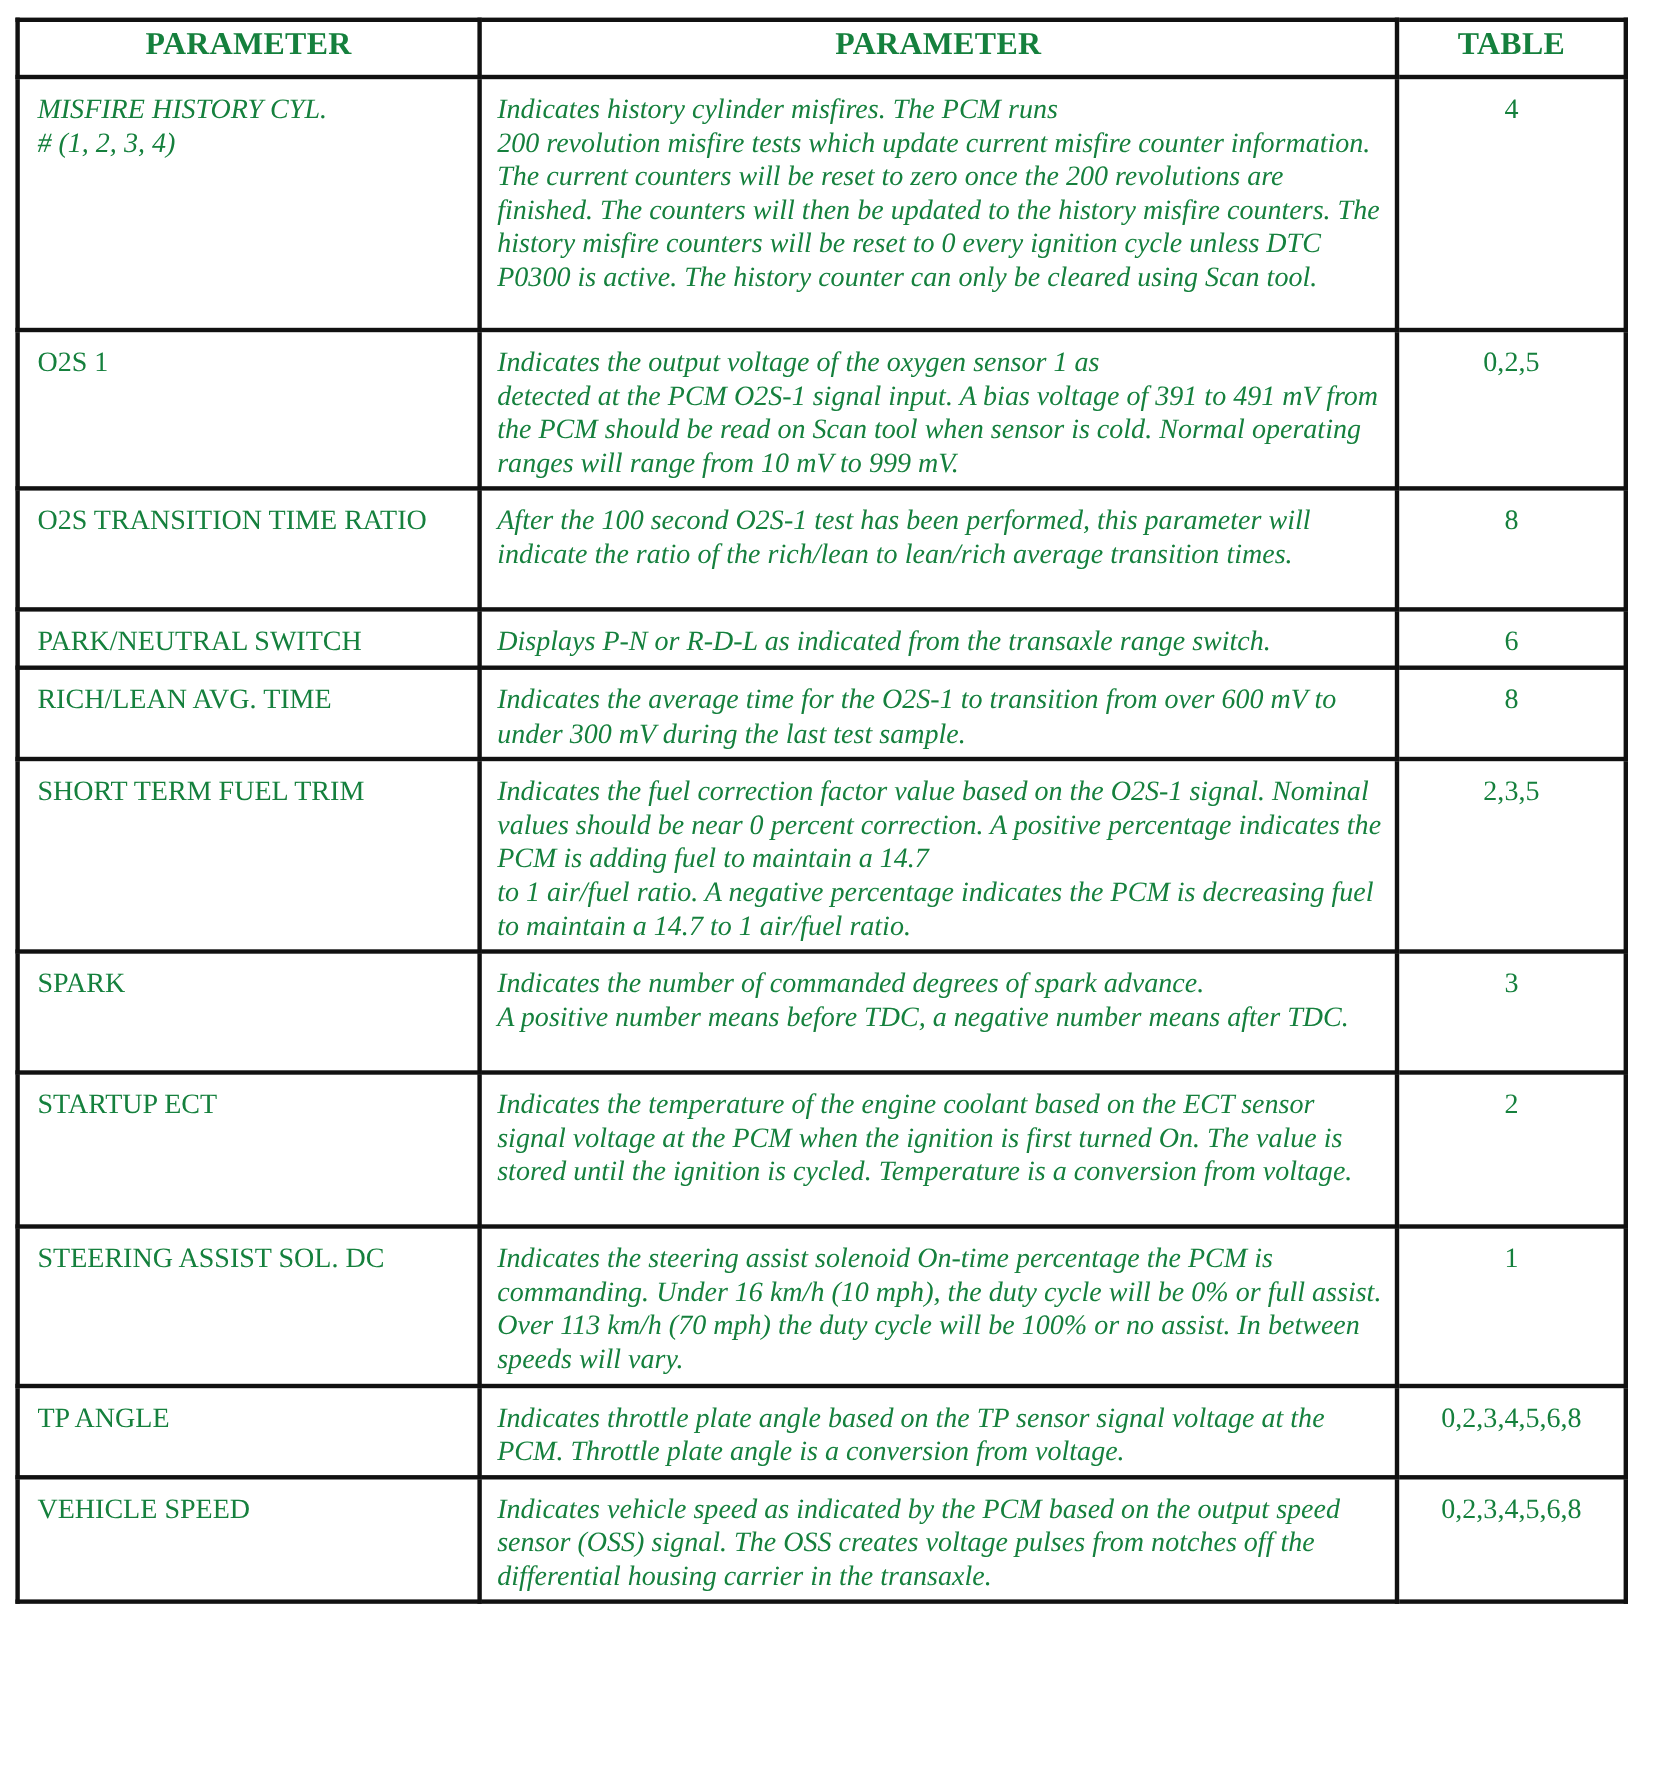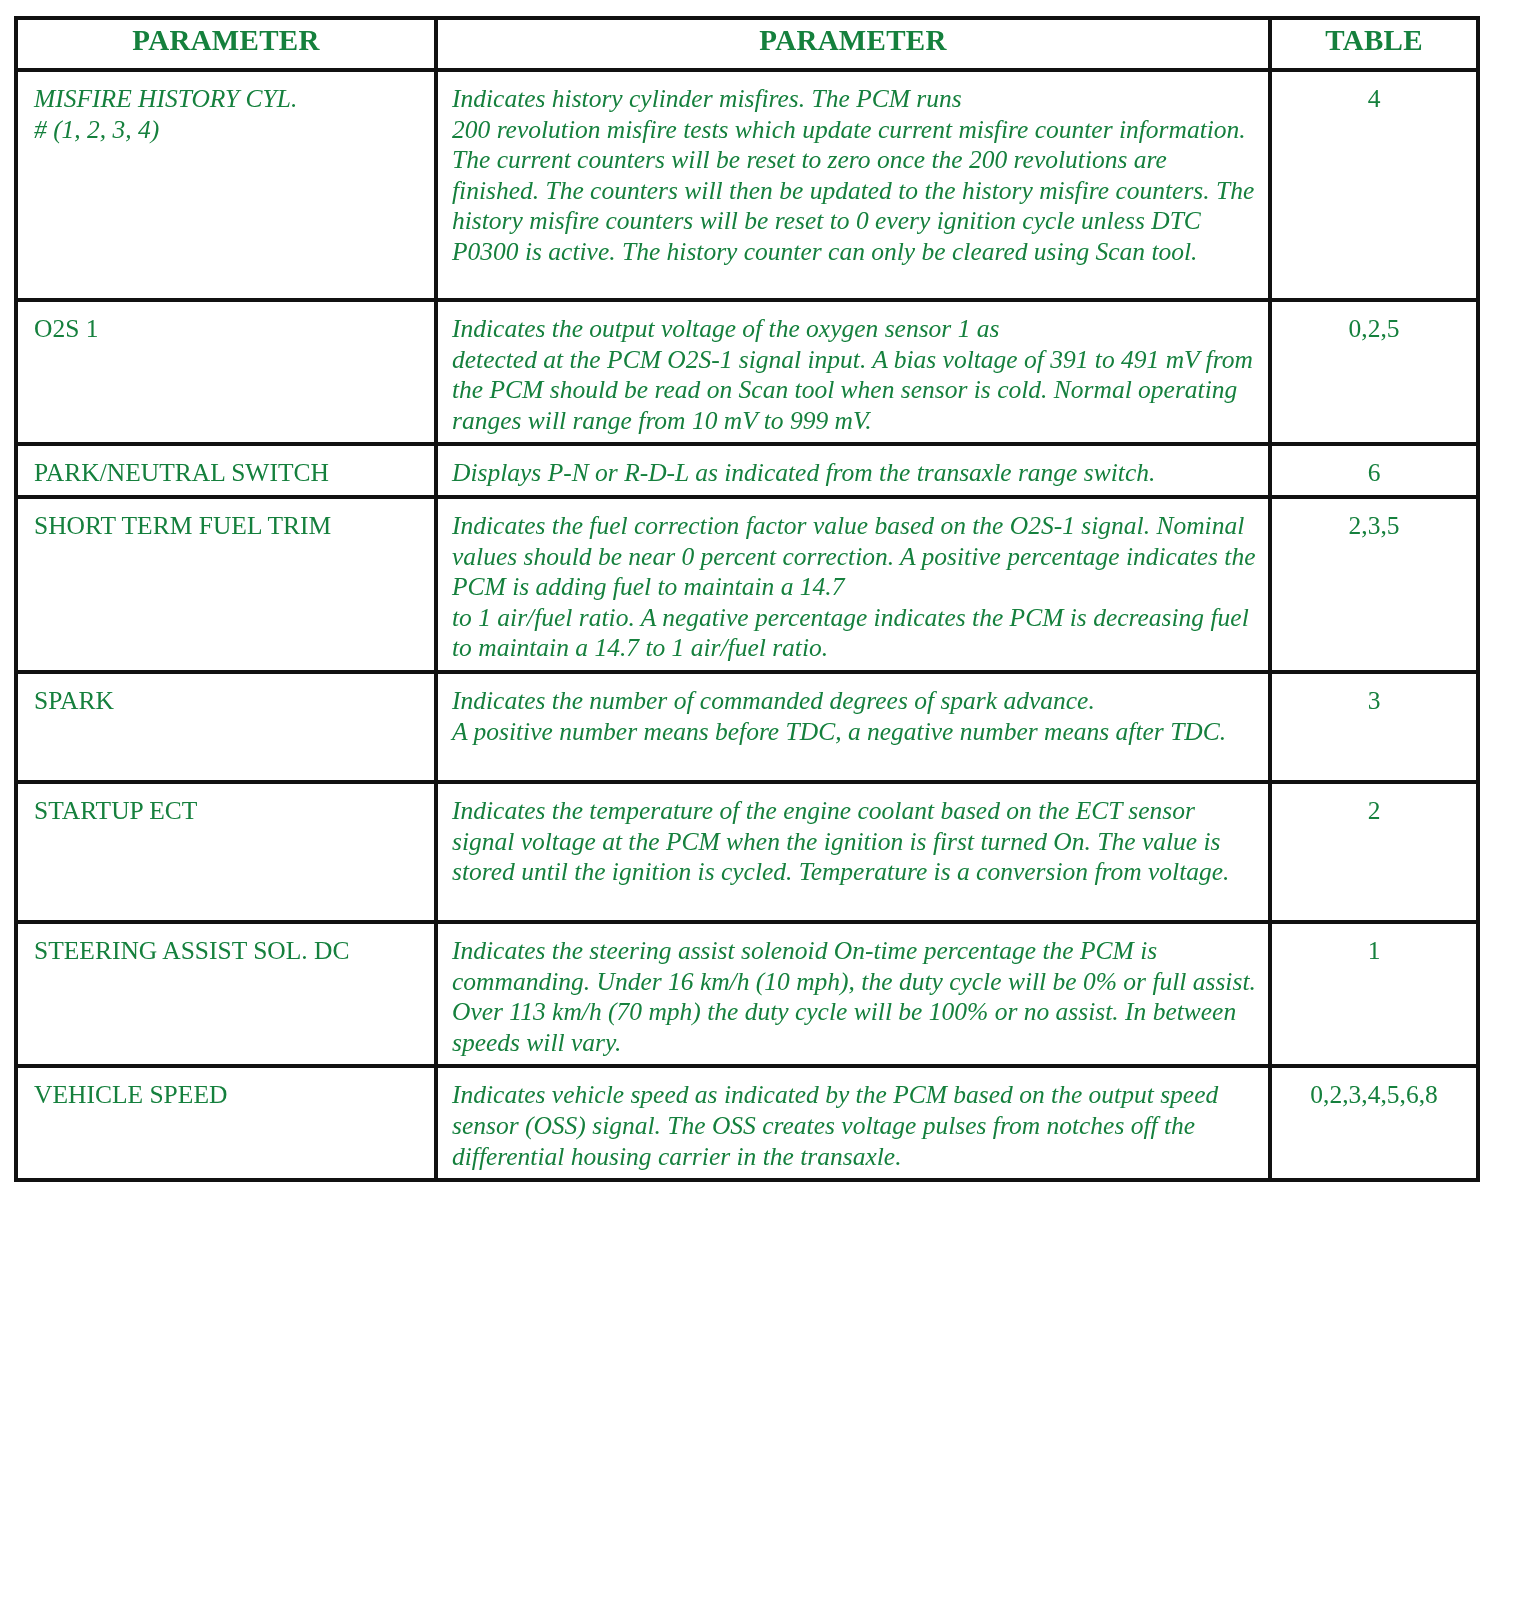--- a/index.html
+++ b/index.html
@@ -60,24 +60,34 @@
       <td class="def">Indicates history cylinder misfires. The PCM runs
 200 revolution misfire tests which update current misfire counter information. The current counters will be reset to zero once the 200 revolutions are finished. The counters will then be updated to the history misfire counters. The history misfire counters will be reset to 0 every ignition cycle unless DTC P0300 is active. The history counter can only be cleared using Scan tool.</td>
       <td class="tbl">4</td>
     </tr>
     <tr style="height:142px">
       <td class="param">O2S 1</td>
       <td class="def">Indicates the output voltage of the oxygen sensor 1 as
 detected at the PCM O2S-1 signal input. A bias voltage of 391 to 491 mV from the PCM should be read on Scan tool when sensor is cold. Normal operating ranges will range from 10 mV to 999 mV.</td>
       <td class="tbl">0,2,5</td>
     </tr>
+    <tr style="height:110px">
+      <td class="param">O2S TRANSITION TIME RATIO</td>
+      <td class="def">After the 100 second O2S-1 test has been performed, this parameter will indicate the ratio of the rich/lean to lean/rich average transition times.</td>
+      <td class="tbl">8</td>
+    </tr>
     <tr style="height:46px">
       <td class="param">PARK/NEUTRAL SWITCH</td>
       <td class="def">Displays P-N or R-D-L as indicated from the transaxle range switch.</td>
       <td class="tbl">6</td>
+    </tr>
+    <tr style="height:78px">
+      <td class="param">RICH/LEAN AVG. TIME</td>
+      <td class="def">Indicates the average time for the O2S-1 to transition from over 600 mV to under 300 mV during the last test sample.</td>
+      <td class="tbl">8</td>
     </tr>
     <tr style="height:170px">
       <td class="param">SHORT TERM FUEL TRIM</td>
       <td class="def">Indicates the fuel correction factor value based on the O2S-1 signal. Nominal values should be near 0 percent correction. A positive percentage indicates the PCM is adding fuel to maintain a 14.7
 to 1 air/fuel ratio. A negative percentage indicates the PCM is decreasing fuel to maintain a 14.7 to 1 air/fuel ratio.</td>
       <td class="tbl">2,3,5</td>
     </tr>
     <tr style="height:110px">
       <td class="param">SPARK</td>
       <td class="def">Indicates the number of commanded degrees of spark advance.
@@ -87,19 +97,24 @@
     <tr style="height:140px">
       <td class="param">STARTUP ECT</td>
       <td class="def">Indicates the temperature of the engine coolant based on the ECT sensor signal voltage at the PCM when the ignition is first turned On. The value is stored until the ignition is cycled. Temperature is a conversion from voltage.</td>
       <td class="tbl">2</td>
     </tr>
     <tr style="height:140px">
       <td class="param">STEERING ASSIST SOL. DC</td>
       <td class="def">Indicates the steering assist solenoid On-time percentage the PCM is commanding. Under 16 km/h (10 mph), the duty cycle will be 0% or full assist. Over 113 km/h (70 mph) the duty cycle will be 100% or no assist. In between speeds will vary.</td>
       <td class="tbl">1</td>
     </tr>
+    <tr style="height:76px">
+      <td class="param">TP ANGLE</td>
+      <td class="def">Indicates throttle plate angle based on the TP sensor signal voltage at the PCM. Throttle plate angle is a conversion from voltage.</td>
+      <td class="tbl">0,2,3,4,5,6,8</td>
+    </tr>
     <tr style="height:110px">
       <td class="param">VEHICLE SPEED</td>
       <td class="def">Indicates vehicle speed as indicated by the PCM based on the output speed sensor (OSS) signal. The OSS creates voltage pulses from notches off the differential housing carrier in the transaxle.</td>
       <td class="tbl">0,2,3,4,5,6,8</td>
     </tr>
   </tbody>
 </table>
 
 </body></html>

